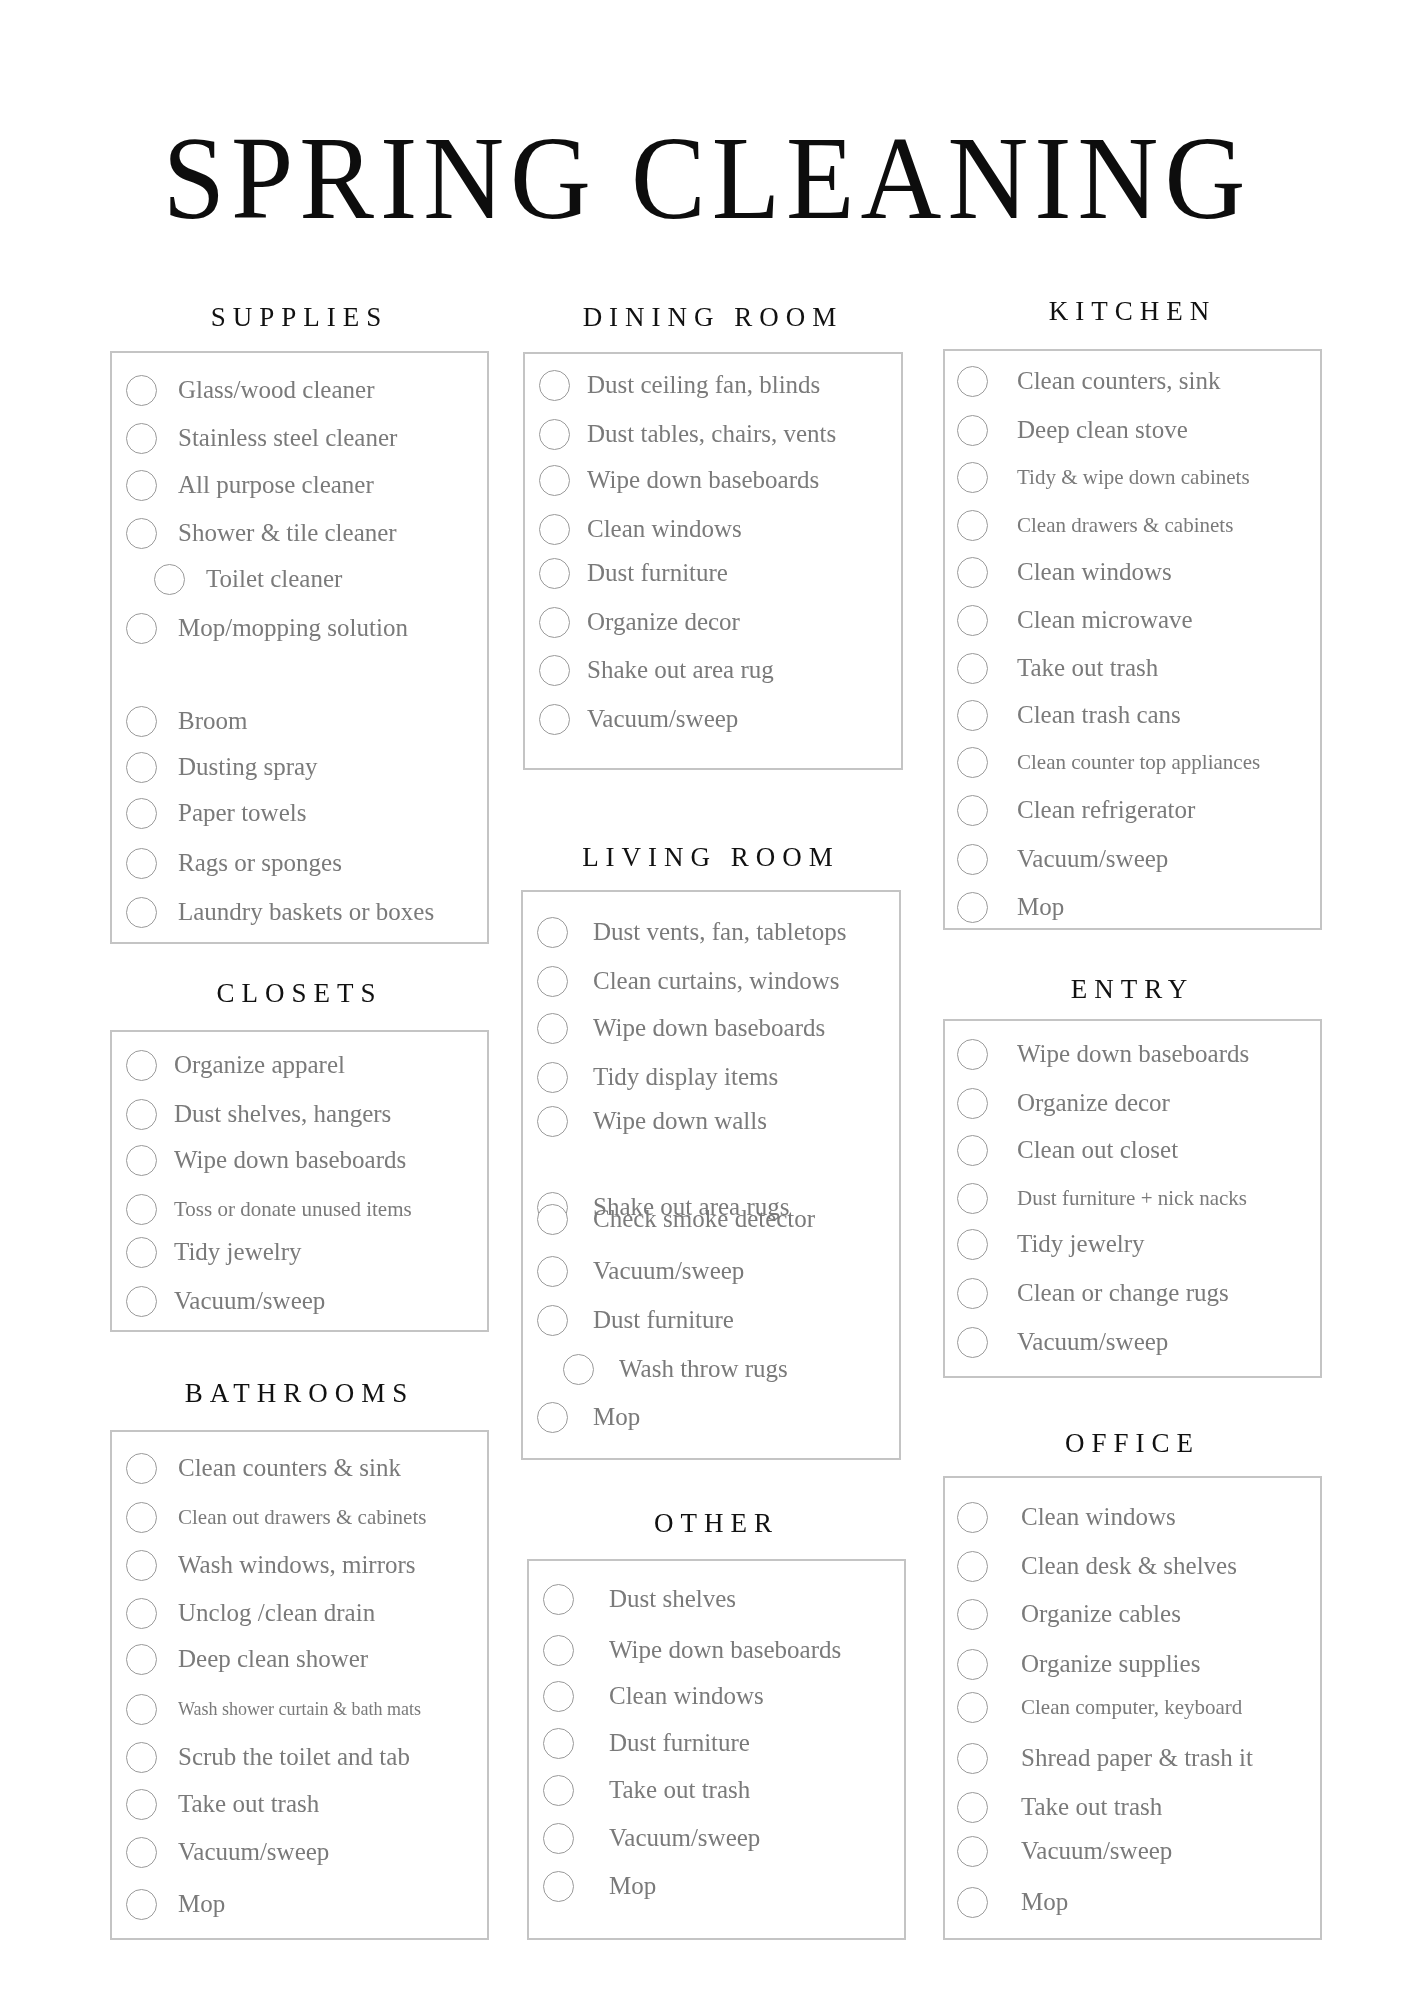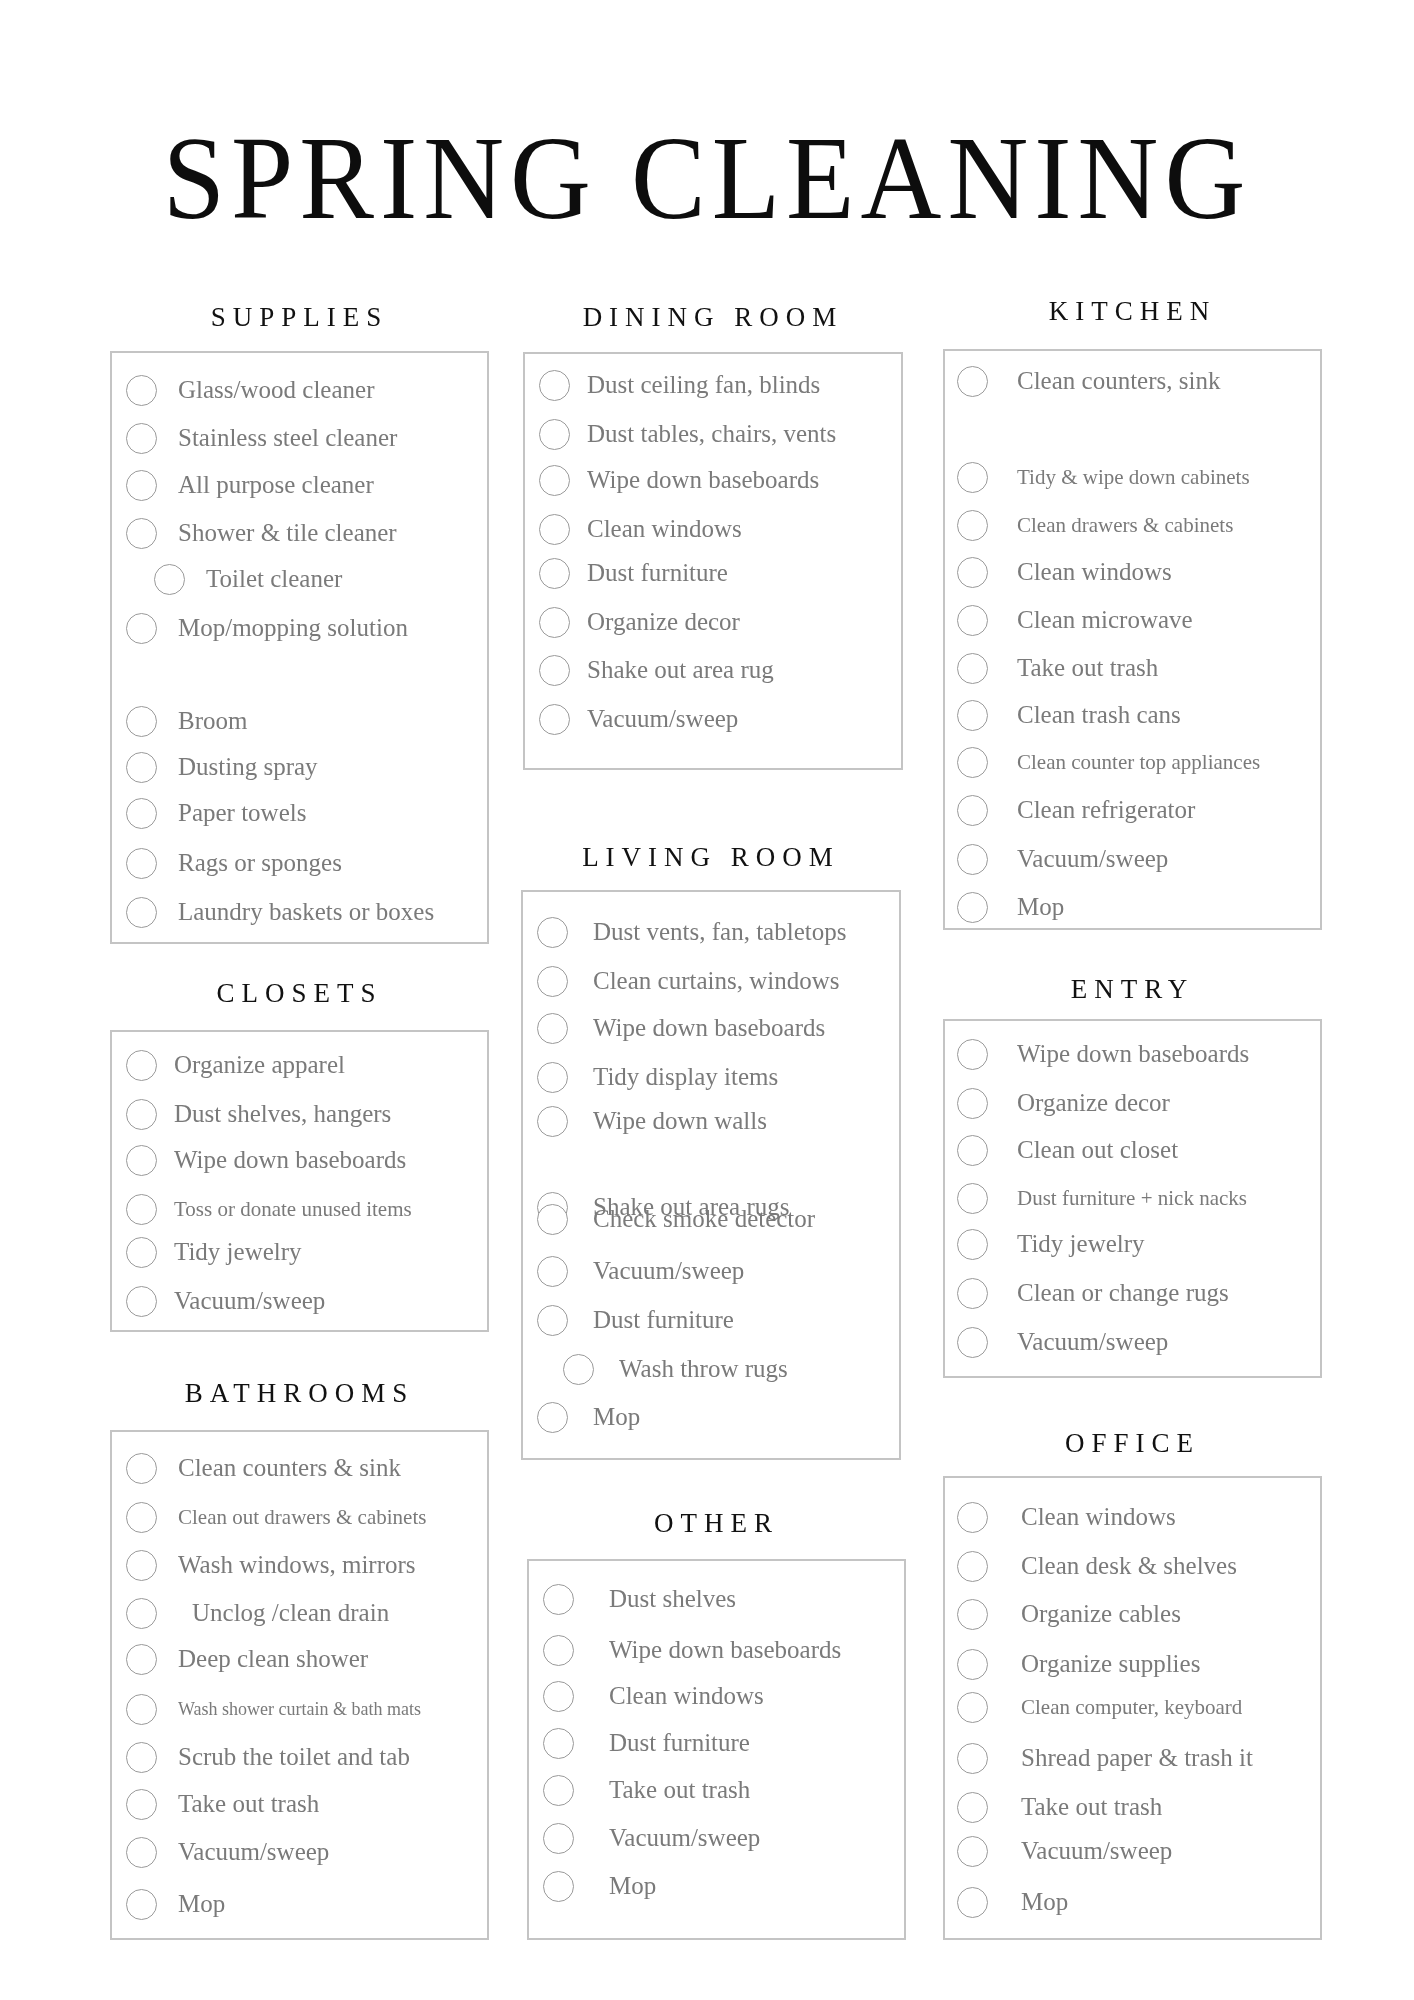--- a/index.html
+++ b/index.html
@@ -109,21 +109,21 @@
       <div class="item" style="top: 66px;">
         <span class="check" style="left: 14px; top: 4px;"></span>
         <span class="label small" style="left: 66px; top: 4px;">Clean out drawers &amp; cabinets</span>
       </div>
       <div class="item" style="top: 114px;">
         <span class="check" style="left: 14px; top: 4px;"></span>
         <span class="label" style="left: 66px; top: 4px;">Wash windows, mirrors</span>
       </div>
       <div class="item" style="top: 162px;">
         <span class="check" style="left: 14px; top: 4px;"></span>
-        <span class="label" style="left: 80px; top: 4px; text-align: center;">Unclog /clean drain</span>
+        <span class="label" style="left: 66px; top: 4px; text-align: center;">Unclog /clean drain</span>
       </div>
       <div class="item" style="top: 208px;">
         <span class="check" style="left: 14px; top: 4px;"></span>
         <span class="label" style="left: 66px; top: 4px;">Deep clean shower</span>
       </div>
       <div class="item" style="top: 258px;">
         <span class="check" style="left: 14px; top: 4px;"></span>
         <span class="label tiny" style="left: 66px; top: 4px;">Wash shower curtain &amp; bath mats</span>
       </div>
       <div class="item" style="top: 306px;">
@@ -255,20 +255,24 @@
         <span class="check" style="left: 14px; top: 4px;"></span>
         <span class="label" style="left: 80px; top: 4px;">Mop</span>
       </div>
     </div>
     <div class="section-header" style="left: 943px; top: 296px; width: 379px;">KITCHEN</div>
     <div class="box" style="left: 943px; top: 349px; width: 379px; height: 581px;">
       <div class="item" style="top: 11px;">
         <span class="check" style="left: 12px; top: 4px;"></span>
         <span class="label" style="left: 72px; top: 4px;">Clean counters, sink</span>
       </div>
+      <div class="item" style="top: 60px;">
+        <span class="check" style="left: 12px; top: 4px;"></span>
+        <span class="label" style="left: 72px; top: 4px;">Deep clean stove</span>
+      </div>
       <div class="item" style="top: 107px;">
         <span class="check" style="left: 12px; top: 4px;"></span>
         <span class="label small" style="left: 72px; top: 4px;">Tidy &amp; wipe down cabinets</span>
       </div>
       <div class="item" style="top: 155px;">
         <span class="check" style="left: 12px; top: 4px;"></span>
         <span class="label small" style="left: 72px; top: 4px;">Clean drawers &amp; cabinets</span>
       </div>
       <div class="item" style="top: 202px;">
         <span class="check" style="left: 12px; top: 4px;"></span>

